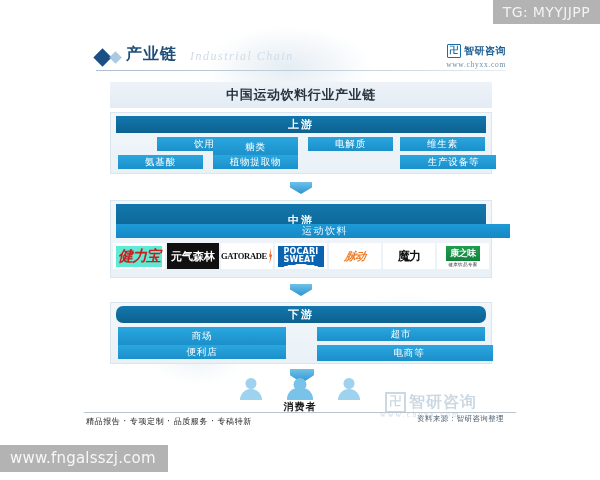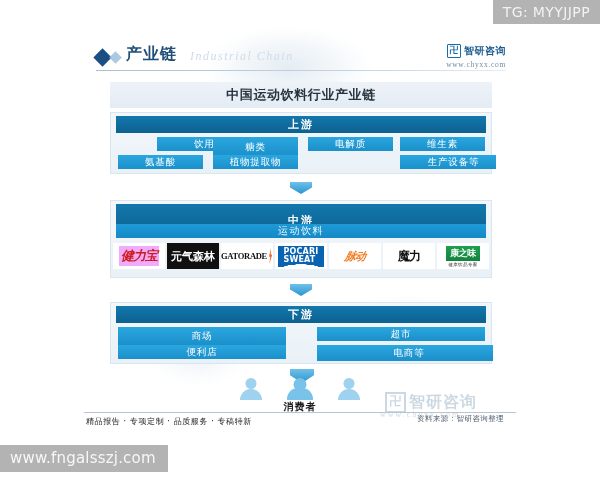--- a/index.html
+++ b/index.html
@@ -89,20 +89,21 @@
     letter-spacing:2px;
     font-family:"DejaVu Sans","Liberation Sans",sans-serif;
   }
   .bar-sub{
     position:absolute;
     background:linear-gradient(to bottom,#1e9ad6,#1489c6);
     color:#eaf7ff;font-size:10px;
     display:flex;align-items:center;justify-content:center;
     letter-spacing:1.5px;
     font-family:"DejaVu Sans","Liberation Sans",sans-serif;
+    padding-left:24px;
   }
   .cell{
     position:absolute;
     background:linear-gradient(to bottom,#2aa7e0,#1b8fc9);
     color:#ffffff;font-size:9.5px;
     display:flex;align-items:center;justify-content:center;
     letter-spacing:.8px;
     font-family:"DejaVu Sans","Liberation Sans",sans-serif;
   }
 
@@ -116,23 +117,23 @@
   
   .logo-strip{
     position:absolute;display:flex;align-items:stretch;gap:2px;
   }
   .logo{
     flex:1;height:26px;display:flex;align-items:center;justify-content:center;
     overflow:hidden;position:relative;
   }
   .lg-jlb{background:#ffffff;}
   .lg-jlb b{
-    color:#d01b1b;font-size:13px;font-weight:bold;font-style:italic;
+    color:#d01b1b;font-size:15px;font-weight:bold;font-style:italic;
     font-family:"DejaVu Sans",sans-serif;letter-spacing:-1px;
-    background:#f0abfc;padding:1px 2px;
+    background:#5eead4;padding:1px 2px;
   }
   .lg-yqsl{background:#101010;}
   .lg-yqsl b{color:#ffffff;font-size:11px;font-weight:bold;letter-spacing:0px;
     font-family:"DejaVu Sans",sans-serif;}
   .lg-gato{background:#ffffff;display:flex;gap:1px;align-items:center;}
   .lg-gato b{color:#111;font-size:8.5px;font-weight:bold;letter-spacing:-.3px;
     font-family:"Liberation Serif",serif;}
   .bolt{
     width:5px;height:16px;background:#f26522;
     clip-path:polygon(60% 0,20% 55%,45% 55%,28% 100%,85% 40%,55% 40%);
@@ -295,21 +296,21 @@
     </div>
     <div class="logo lg-kzw">
       <div class="kzw-top">康之味</div>
       <div class="kzw-bot">健康饮品专家</div>
     </div>
   </div>
 
   <div class="arrow" style="left:290px;top:284px;"></div>
 
   <div class="panel" style="left:110px;top:302px;width:382px;height:62px;"></div>
-  <div class="bar-head" style="left:116px;top:306px;width:370px;height:17px;">下游</div>
+  <div class="bar-head" style="left:116px;top:306px;width:370px;height:17px;border-radius:7px;">下游</div>
 
   <div class="cell" style="left:118px;top:327px;width:168px;height:18px;">商场</div>
   <div class="cell" style="left:317px;top:327px;width:168px;height:14px;">超市</div>
   <div class="cell" style="left:118px;top:345px;width:168px;height:14px;">便利店</div>
   <div class="cell" style="left:317px;top:345px;width:168px;height:16px;padding-left:8px;">电商等</div>
 
   <div class="arrow" style="left:290px;top:369px;width:24px;height:14px;"></div>
 
   <div class="consumers">
     <div class="person">

